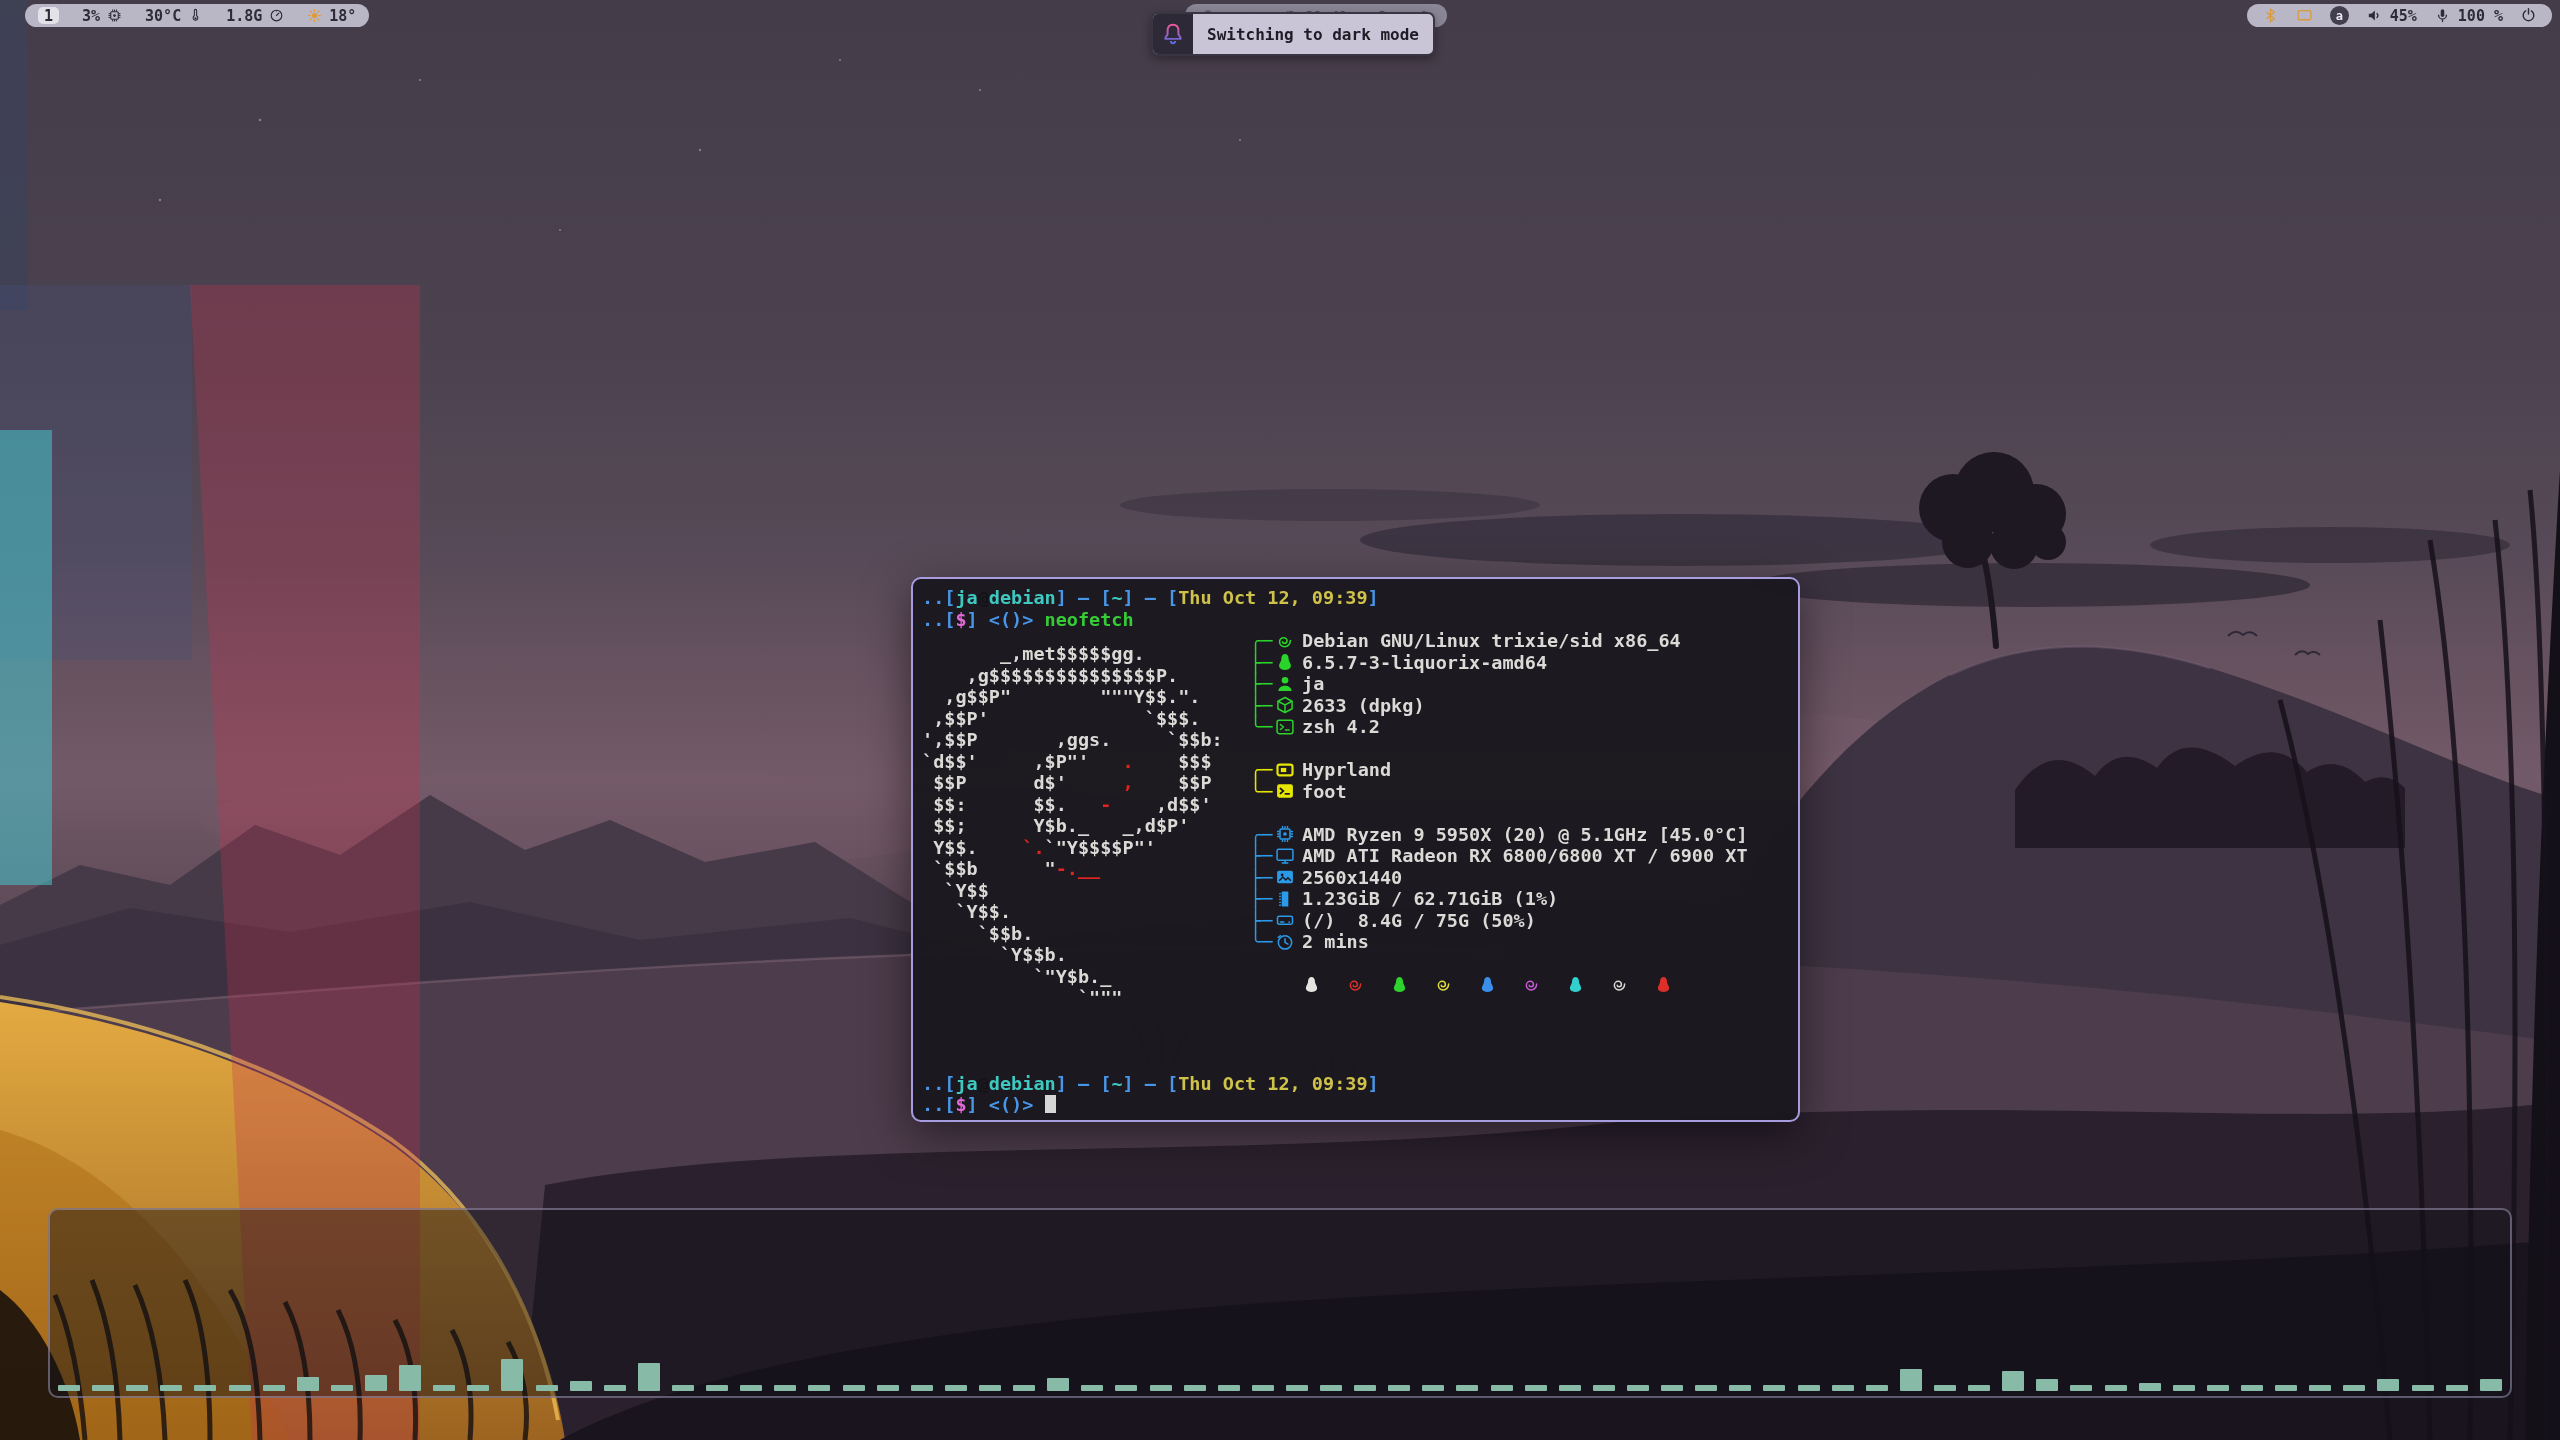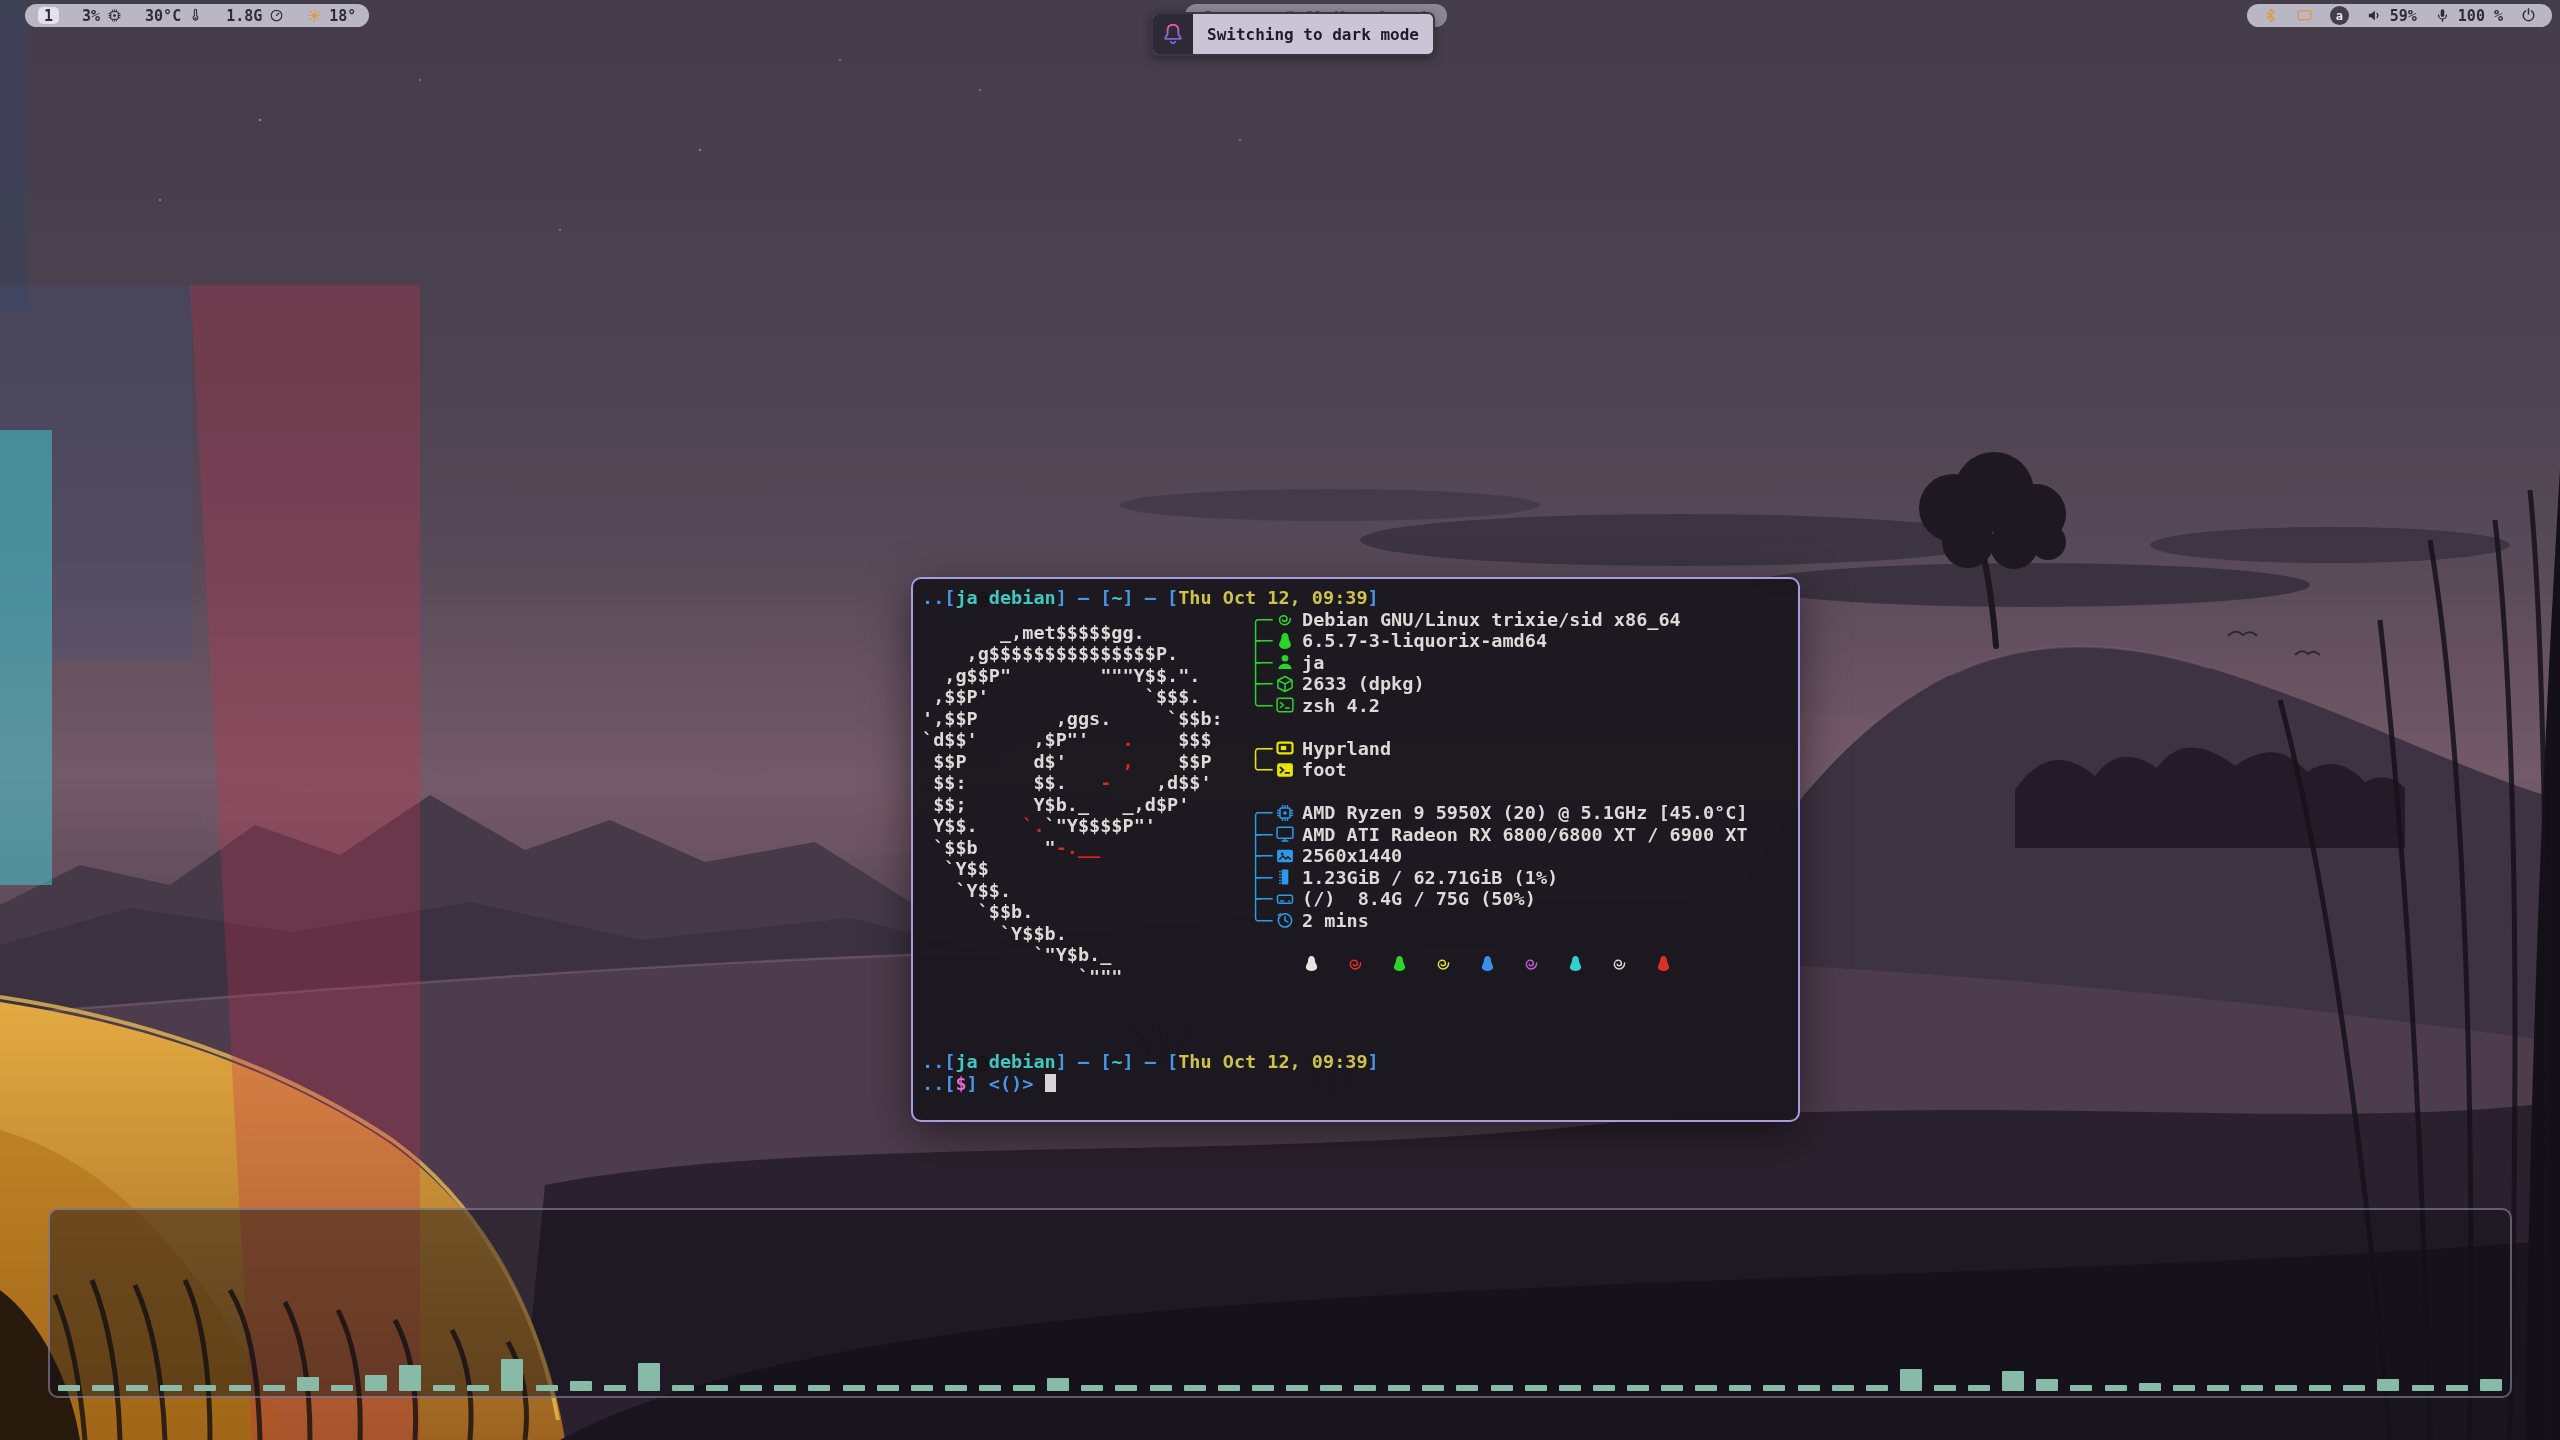--- a/index.html
+++ b/index.html
@@ -333,35 +333,36 @@
   <svg class="pico amber" viewBox="0 0 24 24">
       <use href="#sym-screenshare"></use>
     </svg>
   <div class="abadge">
     <span>a</span>
   </div>
   <div class="mod">
     <svg class="pico" viewBox="0 0 24 24">
         <use href="#sym-speaker"></use>
       </svg>
-    <span>59%</span>
+    <span>45%</span>
   </div>
   <div class="mod">
     <svg class="pico" viewBox="0 0 24 24">
         <use href="#sym-microphone"></use>
       </svg>
     <span>100 %</span>
   </div>
   <svg class="pico" viewBox="0 0 24 24">
       <use href="#sym-power"></use>
     </svg>
 </div>
 
 <div id="terminal">
   <div class="t-line"><span class="c-blue">..</span><span class="c-blue">[</span><span class="c-cyan">ja</span><span class="c-dark">@</span><span class="c-cyan">debian</span><span class="c-blue">]</span><span class="c-blue"> – </span><span class="c-blue">[</span><span class="c-cyan">~</span><span class="c-blue">]</span><span class="c-blue"> – </span><span class="c-blue">[</span><span class="c-yellow">Thu Oct 12, 09:39</span><span class="c-blue">]</span></div>
+  <div class="t-line"><span class="c-blue">..</span><span class="c-blue">[</span><span class="c-magenta">$</span><span class="c-blue">]</span><span class="c-white"> </span><span class="c-blue">&lt;()&gt;</span><span class="c-white"> </span><span class="c-green">neofetch</span></div>
   <div id="fetch-row">
     <div id="ascii-art">
         <div class="t-line"><span class="c-white">       _,met$$$$$gg.</span></div>
         <div class="t-line"><span class="c-white">    ,g$$$$$$$$$$$$$$$P.</span></div>
         <div class="t-line"><span class="c-white">  ,g$$P"        """Y$$.".</span></div>
         <div class="t-line"><span class="c-white"> ,$$P'              `$$$.</span></div>
         <div class="t-line"><span class="c-white">',$$P       ,ggs.     `$$b:</span></div>
         <div class="t-line"><span class="c-white">`d$$'     ,$P"'   </span><span class="c-red">.</span><span class="c-white">    $$$</span></div>
         <div class="t-line"><span class="c-white"> $$P      d$'     </span><span class="c-red">,</span><span class="c-white">    $$P</span></div>
         <div class="t-line"><span class="c-white"> $$:      $$.   </span><span class="c-red">-</span><span class="c-white">    ,d$$'</span></div>

